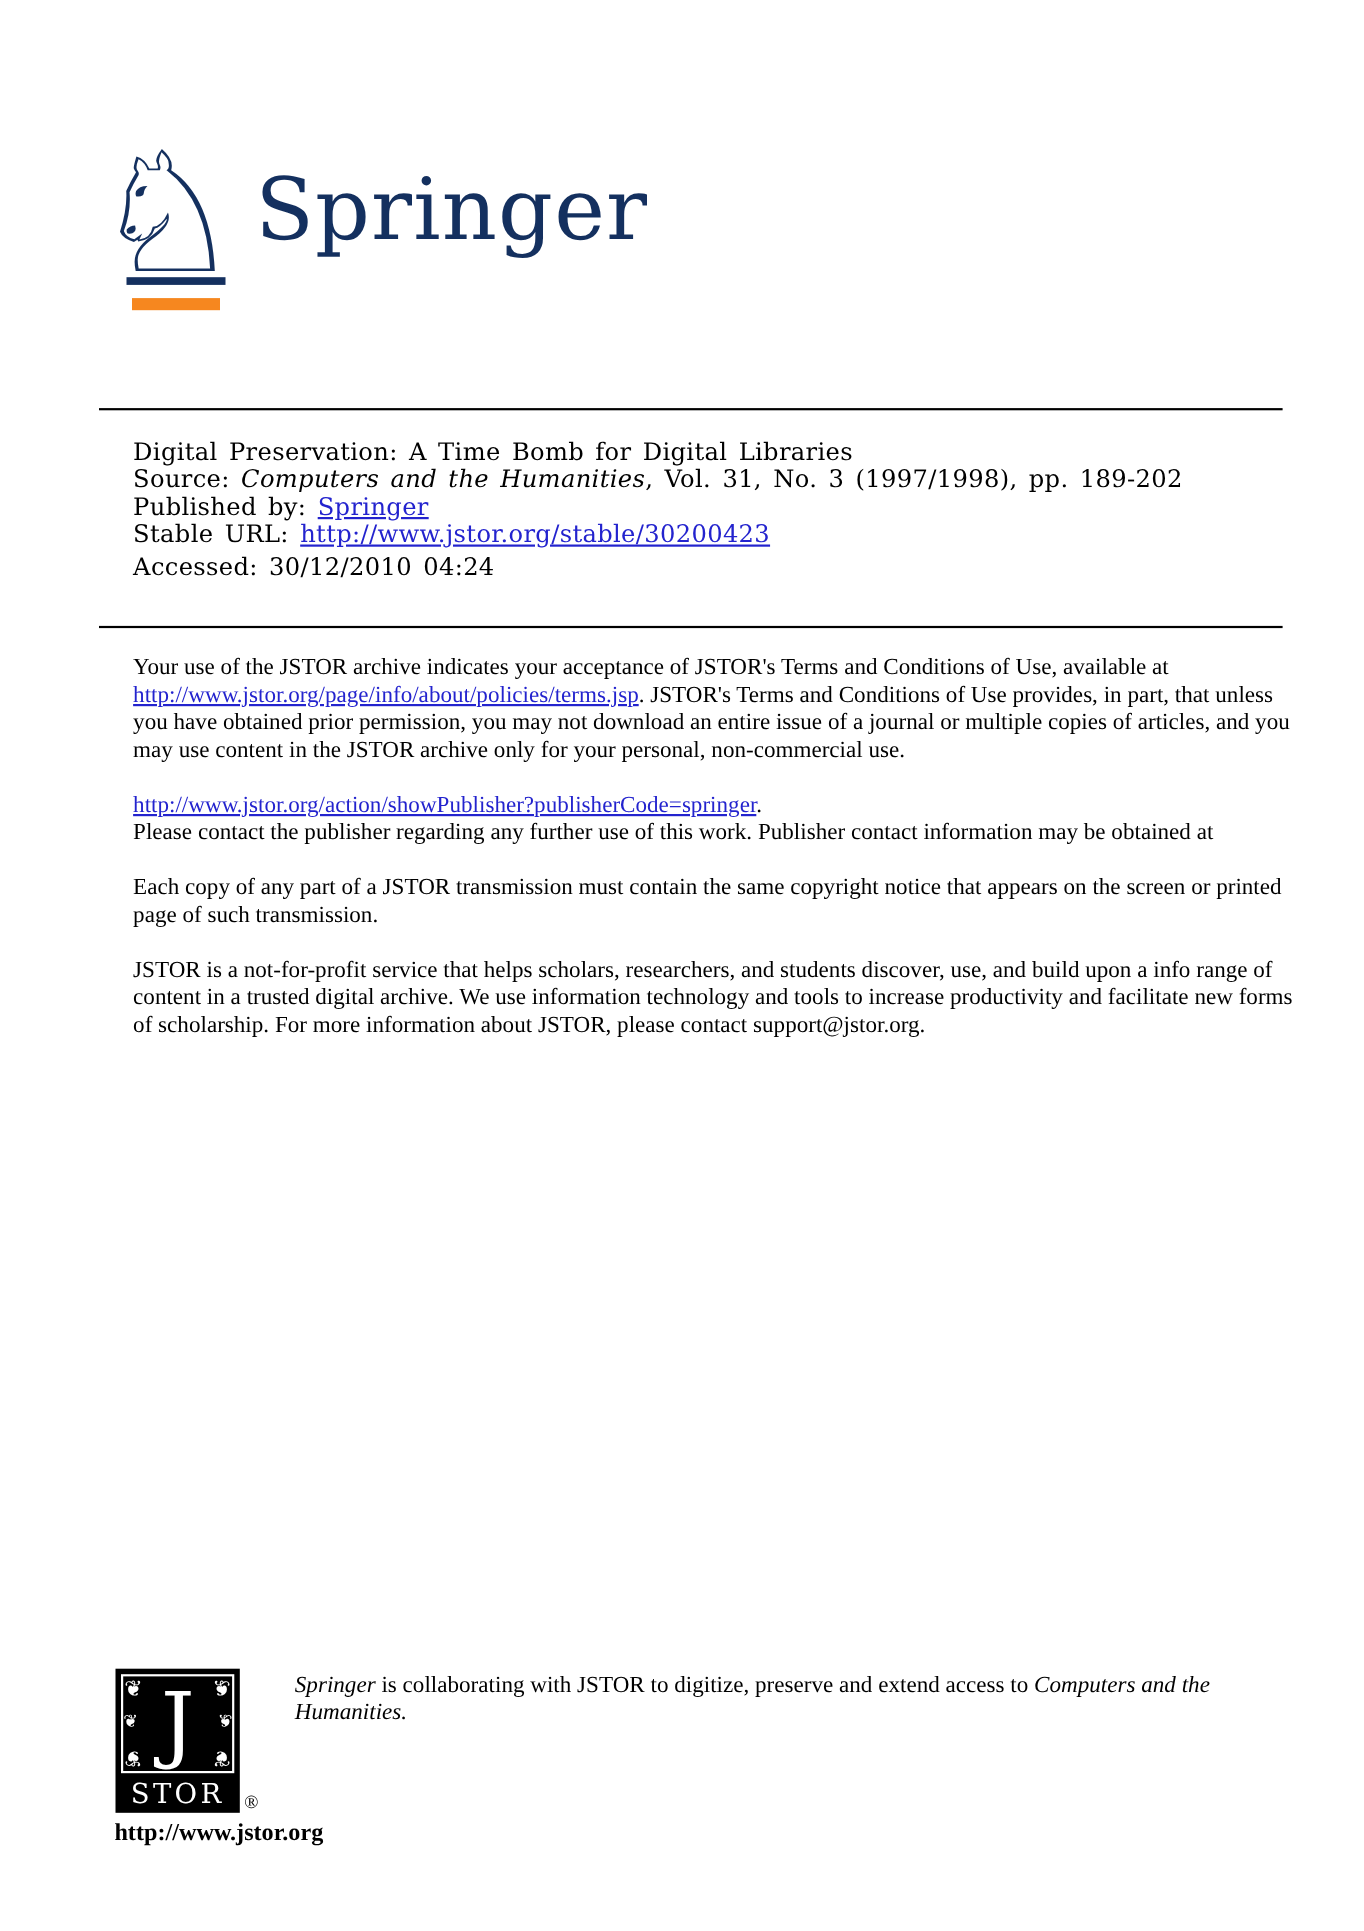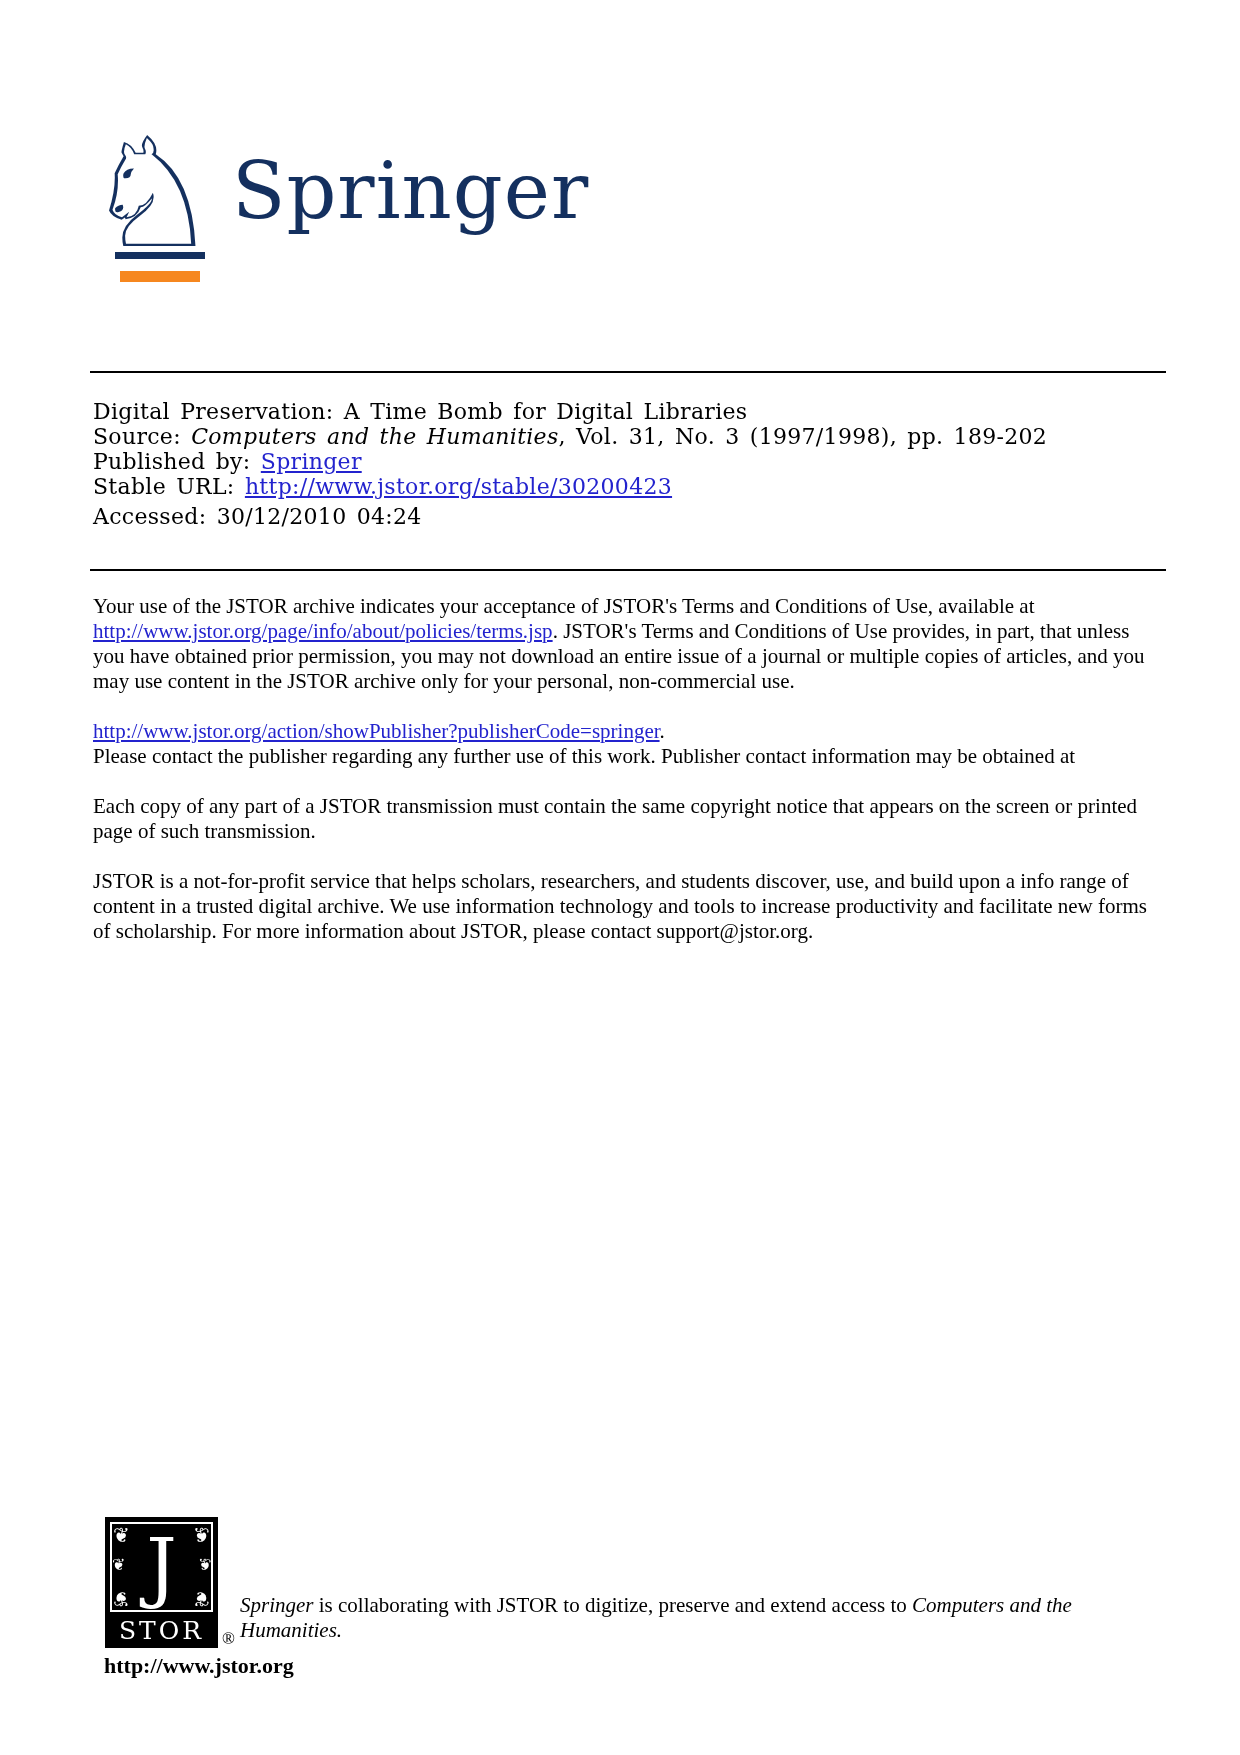--- a/index.html
+++ b/index.html
@@ -32,21 +32,21 @@
     font-family:"DejaVu Serif", serif; font-size:22px; line-height:25px;
     letter-spacing:0.3px; word-spacing:3px;
   }
   .citation .tline:last-child { margin-top:5px; }
   
   .terms {
     position:absolute; left:93px; top:594px; width:1100px;
     font-family:"Liberation Serif", serif; font-size:21px; line-height:25px;
   }
   .para { margin-bottom:25px; }
-  .tline { white-space:pre; }
+  .tline { white-space:pre;margin-left:28px; }
   .i { font-style:italic; }
   .lnk { color:#2323CE; text-decoration:underline; cursor:pointer; }
   
   .jstor-logo { position:absolute; left:105px; top:1517px; width:113px; height:131px; background:#000; }
   .jstor-frame { position:absolute; left:5px; top:5px; width:103px; height:90px; border:2px solid #fff; }
   .jstor-j {
     position:absolute; left:0; right:0; top:-3px; text-align:center;
     font-family:"DejaVu Serif", serif; font-size:76px; line-height:92px; color:#fff;
   }
   .fl { position:absolute; color:#fff; font-family:"DejaVu Sans", sans-serif; font-size:20px; line-height:1; }
@@ -56,21 +56,21 @@
   .fl4 { right:1px; bottom:1px; transform:scale(-1,-1); }
   .fl5 { left:0px;  top:33px; font-size:16px; }
   .fl6 { right:0px; top:33px; font-size:16px; transform:scaleX(-1); }
   .jstor-stor {
     position:absolute; left:0; right:0; bottom:5px; text-align:center;
     font-family:"DejaVu Serif", serif; font-size:25px; letter-spacing:3px;
     line-height:1; color:#fff;
   }
   .jstor-reg { position:absolute; left:222px; top:1629px; font-size:17px; font-family:"Liberation Serif", serif; }
   .collab {
-    position:absolute; left:240px; top:1593px; width:860px;
+    position:absolute; left:240px; top:1519px; width:860px;
     font-family:"Liberation Serif", serif; font-size:21px; line-height:25px;
   }
   .site-url { position:absolute; left:104px; top:1653px; font-family:"Liberation Serif", serif; font-size:22px;font-weight:bold; }
 </style>
 </head>
 <body>
 
 <div class="page">
 
   <header class="brand">

